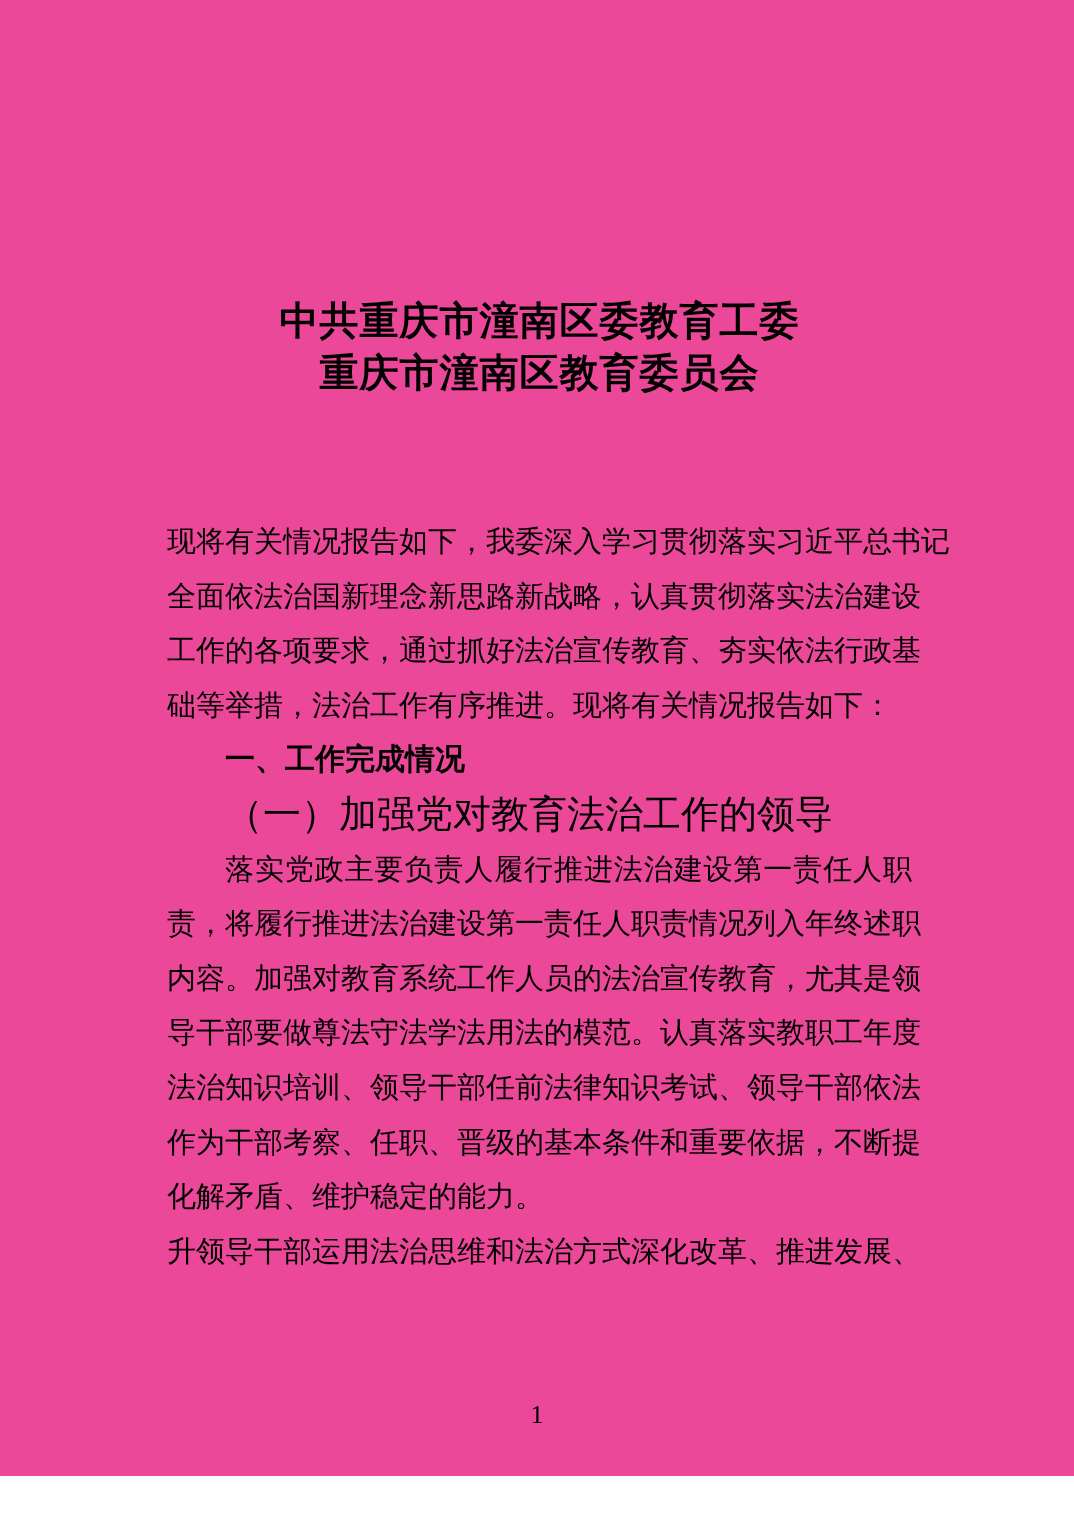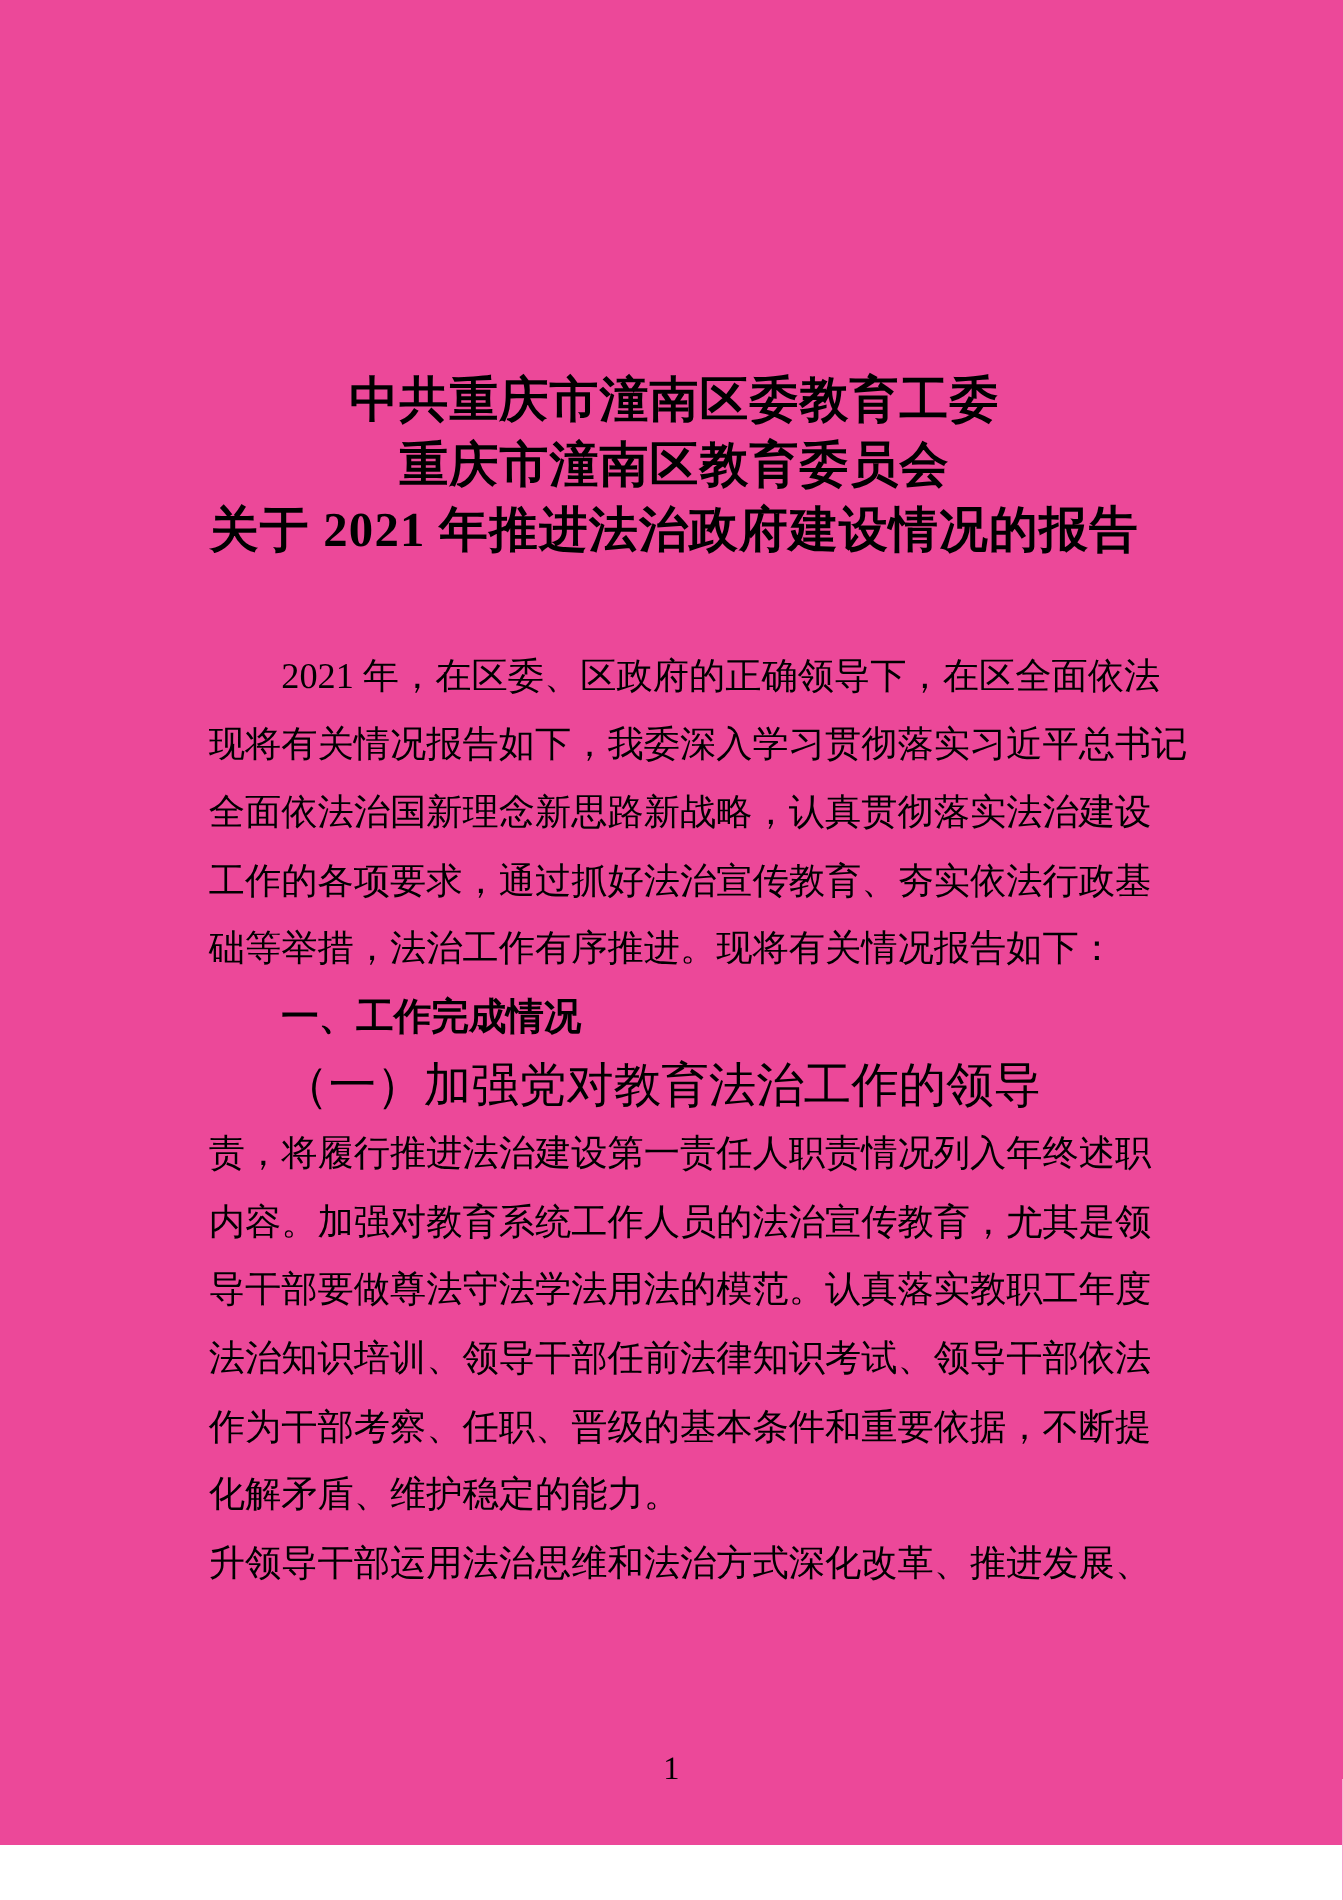--- a/index.html
+++ b/index.html
@@ -71,30 +71,29 @@
     color: #000000;
   }
 </style>
 </head>
 <body>
 
 <div class="page">
   <div class="title-block">
       <div class="title-line">中共重庆市潼南区委教育工委</div>
       <div class="title-line">重庆市潼南区教育委员会</div>
-      <div class="title-line">关于 2021 年推进法治政府建设情况的报告</div>
     </div>
   <div class="body-block">
-      <div class="line fill indent">2021 年，在区委、区政府的正确领导下，在区全面依法</div>
       <div class="line fill">现将有关情况报告如下，我委深入学习贯彻落实习近平总书记</div>
       <div class="line fill">全面依法治国新理念新思路新战略，认真贯彻落实法治建设</div>
       <div class="line fill">工作的各项要求，通过抓好法治宣传教育、夯实依法行政基</div>
       <div class="line">础等举措，法治工作有序推进。现将有关情况报告如下：</div>
       <div class="line heading1 indent">一、工作完成情况</div>
       <div class="line heading2 indent">（一）加强党对教育法治工作的领导</div>
+      <div class="line fill indent">落实党政主要负责人履行推进法治建设第一责任人职</div>
       <div class="line fill">责，将履行推进法治建设第一责任人职责情况列入年终述职</div>
       <div class="line fill">内容。加强对教育系统工作人员的法治宣传教育，尤其是领</div>
       <div class="line fill">导干部要做尊法守法学法用法的模范。认真落实教职工年度</div>
       <div class="line fill">法治知识培训、领导干部任前法律知识考试、领导干部依法</div>
       <div class="line fill">作为干部考察、任职、晋级的基本条件和重要依据，不断提</div>
       <div class="line">化解矛盾、维护稳定的能力。</div>
       <div class="line fill">升领导干部运用法治思维和法治方式深化改革、推进发展、</div>
     </div>
   <div class="page-number">1</div>
 </div>

